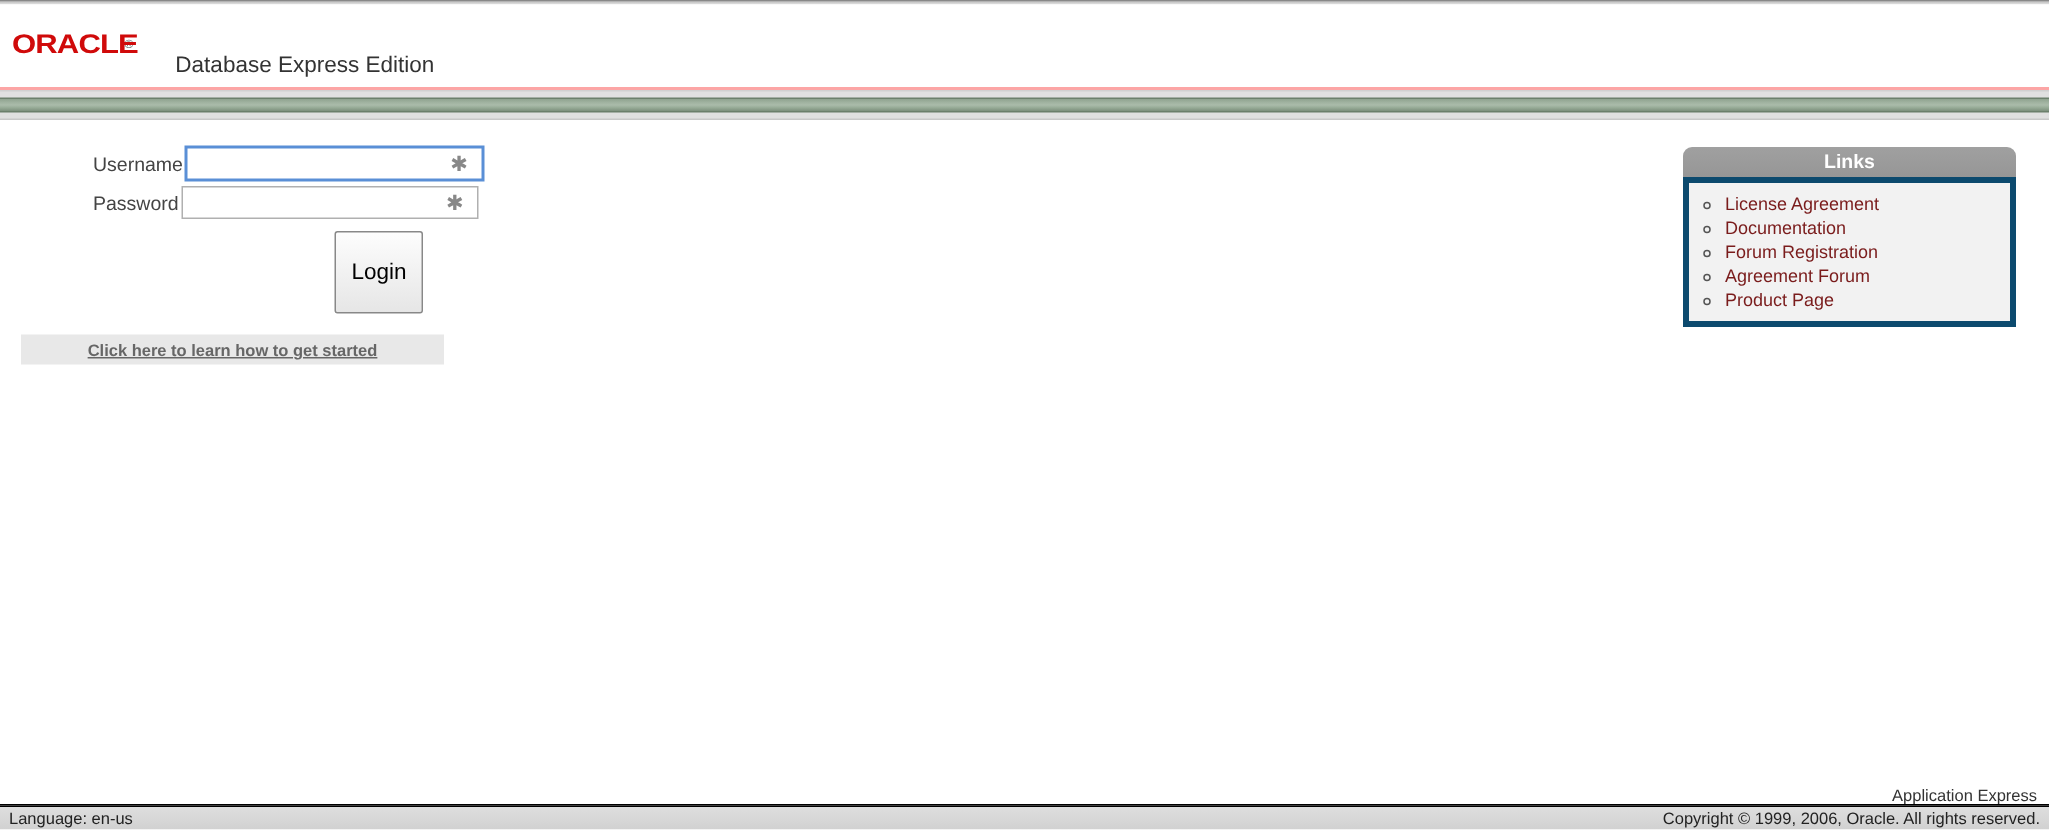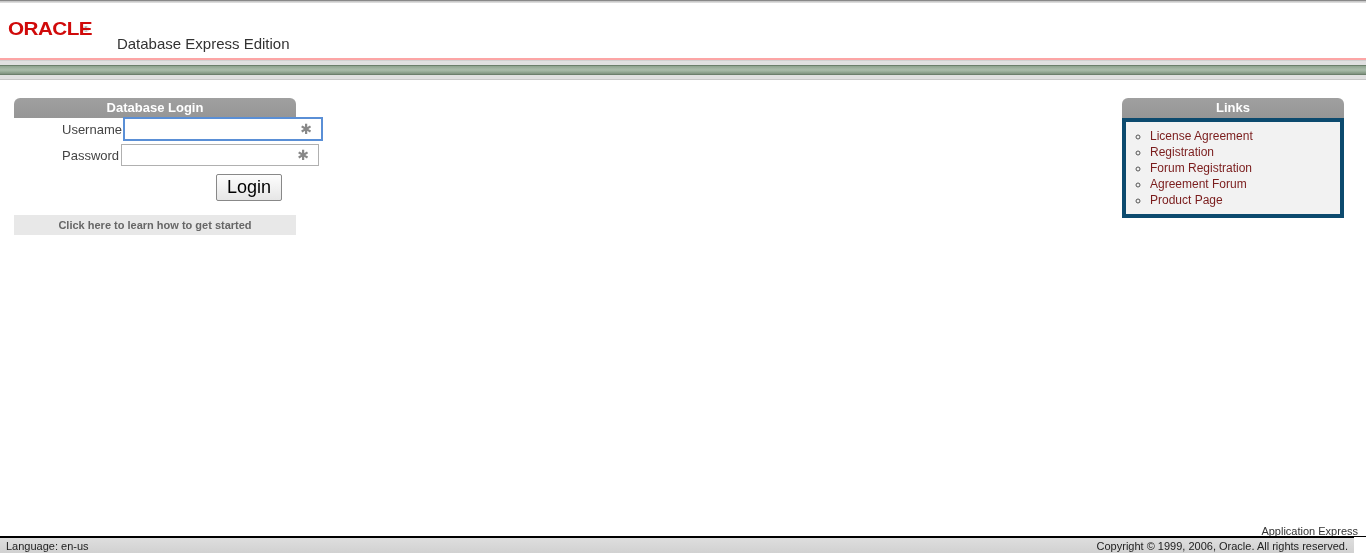--- a/index.html
+++ b/index.html
@@ -117,35 +117,36 @@
     font-size: 14px;
     pointer-events: none;
   }
   .login-btn-row {
     text-align: right;
     padding: 4px 14px 10px 0;
   }
   .login-btn {
     background: linear-gradient(to bottom, #fdfdfd, #e6e6e6);
     border: 1px solid #888;
-    padding: 2px 10px;
-    font-size: 18px;
+    padding: 18px 10px;
+    font-size: 15px;
     cursor: pointer;
     border-radius: 2px;
   }
   .get-started-bar {
     background: #e8e8e8;
     text-align: center;
     padding: 3px 0;
     margin-top: 4px;
   }
   .get-started-link {
     color: #666;
     font-size: 11px;
     font-weight: bold;
+    text-decoration: underline;
     cursor: pointer;
   }
   .links-region {
     position: absolute;
     top: 18px;
     right: 22px;
     width: 222px;
   }
   .links-box {
     border: 4px solid #0c4a6e;
@@ -171,21 +172,21 @@
     position: absolute;
     bottom: 16px;
     right: 8px;
     font-size: 11px;
     color: #333;
   }
   .footer-bar {
     position: absolute;
     bottom: 0;
     left: 0;
-    right: 12px;
+    right: 0;
     height: 16px;
     background: linear-gradient(to bottom, #dedede, #d1d1d1);
     border-top: 1px solid #000;
     display: flex;
     justify-content: space-between;
     align-items: center;
     padding: 0 6px;
     font-size: 11px;
     color: #222;
   }
@@ -209,21 +210,20 @@
   <span class="product-title">Database Express Edition</span>
 </div>
 
 <div class="green-bar-outer">
   <div class="green-bar"></div>
 </div>
 
 <div class="content">
 
   <div class="login-region">
-    <div class="region-header">Database Login</div>
 
     <div class="form-row">
       <div class="form-label">Username</div>
       <div class="form-input-wrap">
         <input class="form-input focused" type="text" value="" style="">
         <span class="req-star">✱</span>
       </div>
     </div>
 
     <div class="form-row">
@@ -241,21 +241,21 @@
     <div class="get-started-bar">
       <a class="get-started-link">Click here to learn how to get started</a>
     </div>
   </div>
 
   <div class="links-region">
     <div class="region-header">Links</div>
     <div class="links-box">
       <ul class="links-list">
         <li><a>License Agreement</a></li>
-        <li><a>Registration</a></li>
+        <li><a>Documentation</a></li>
         <li><a>Forum Registration</a></li>
         <li><a>Agreement Forum</a></li>
         <li><a>Product Page</a></li>
       </ul>
     </div>
   </div>
 
 </div>
 
 <div class="footer-app">Application Express</div>

